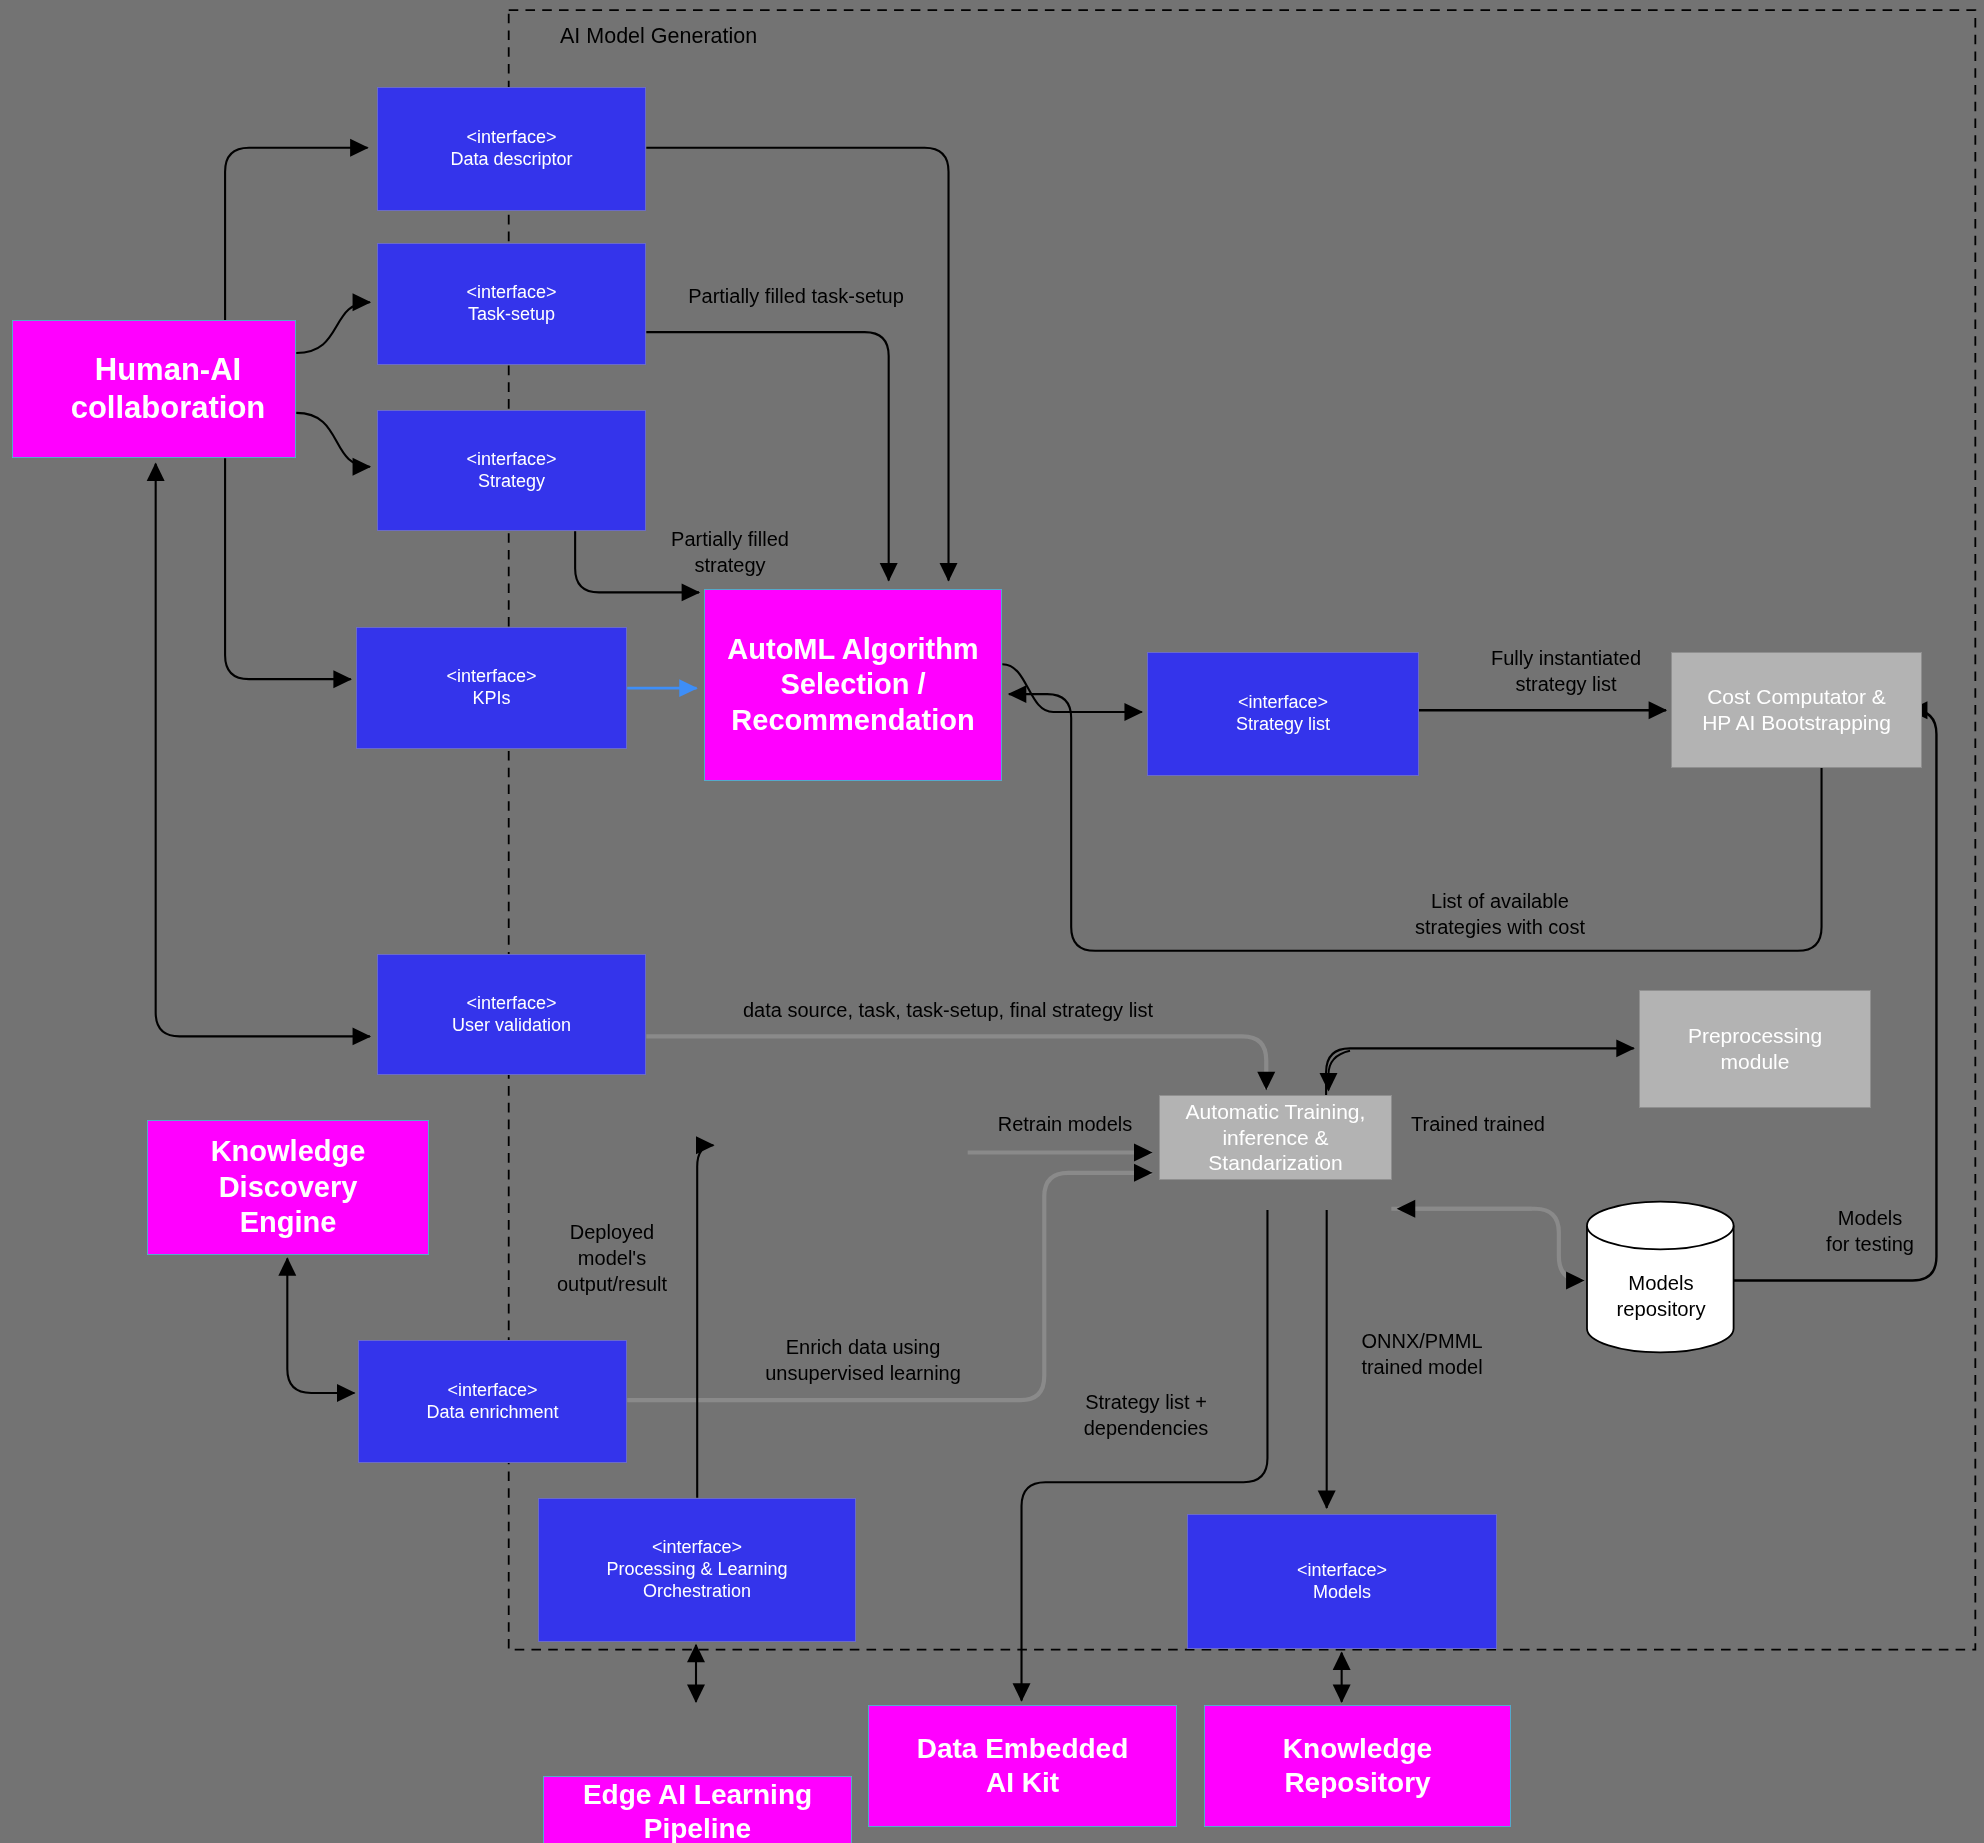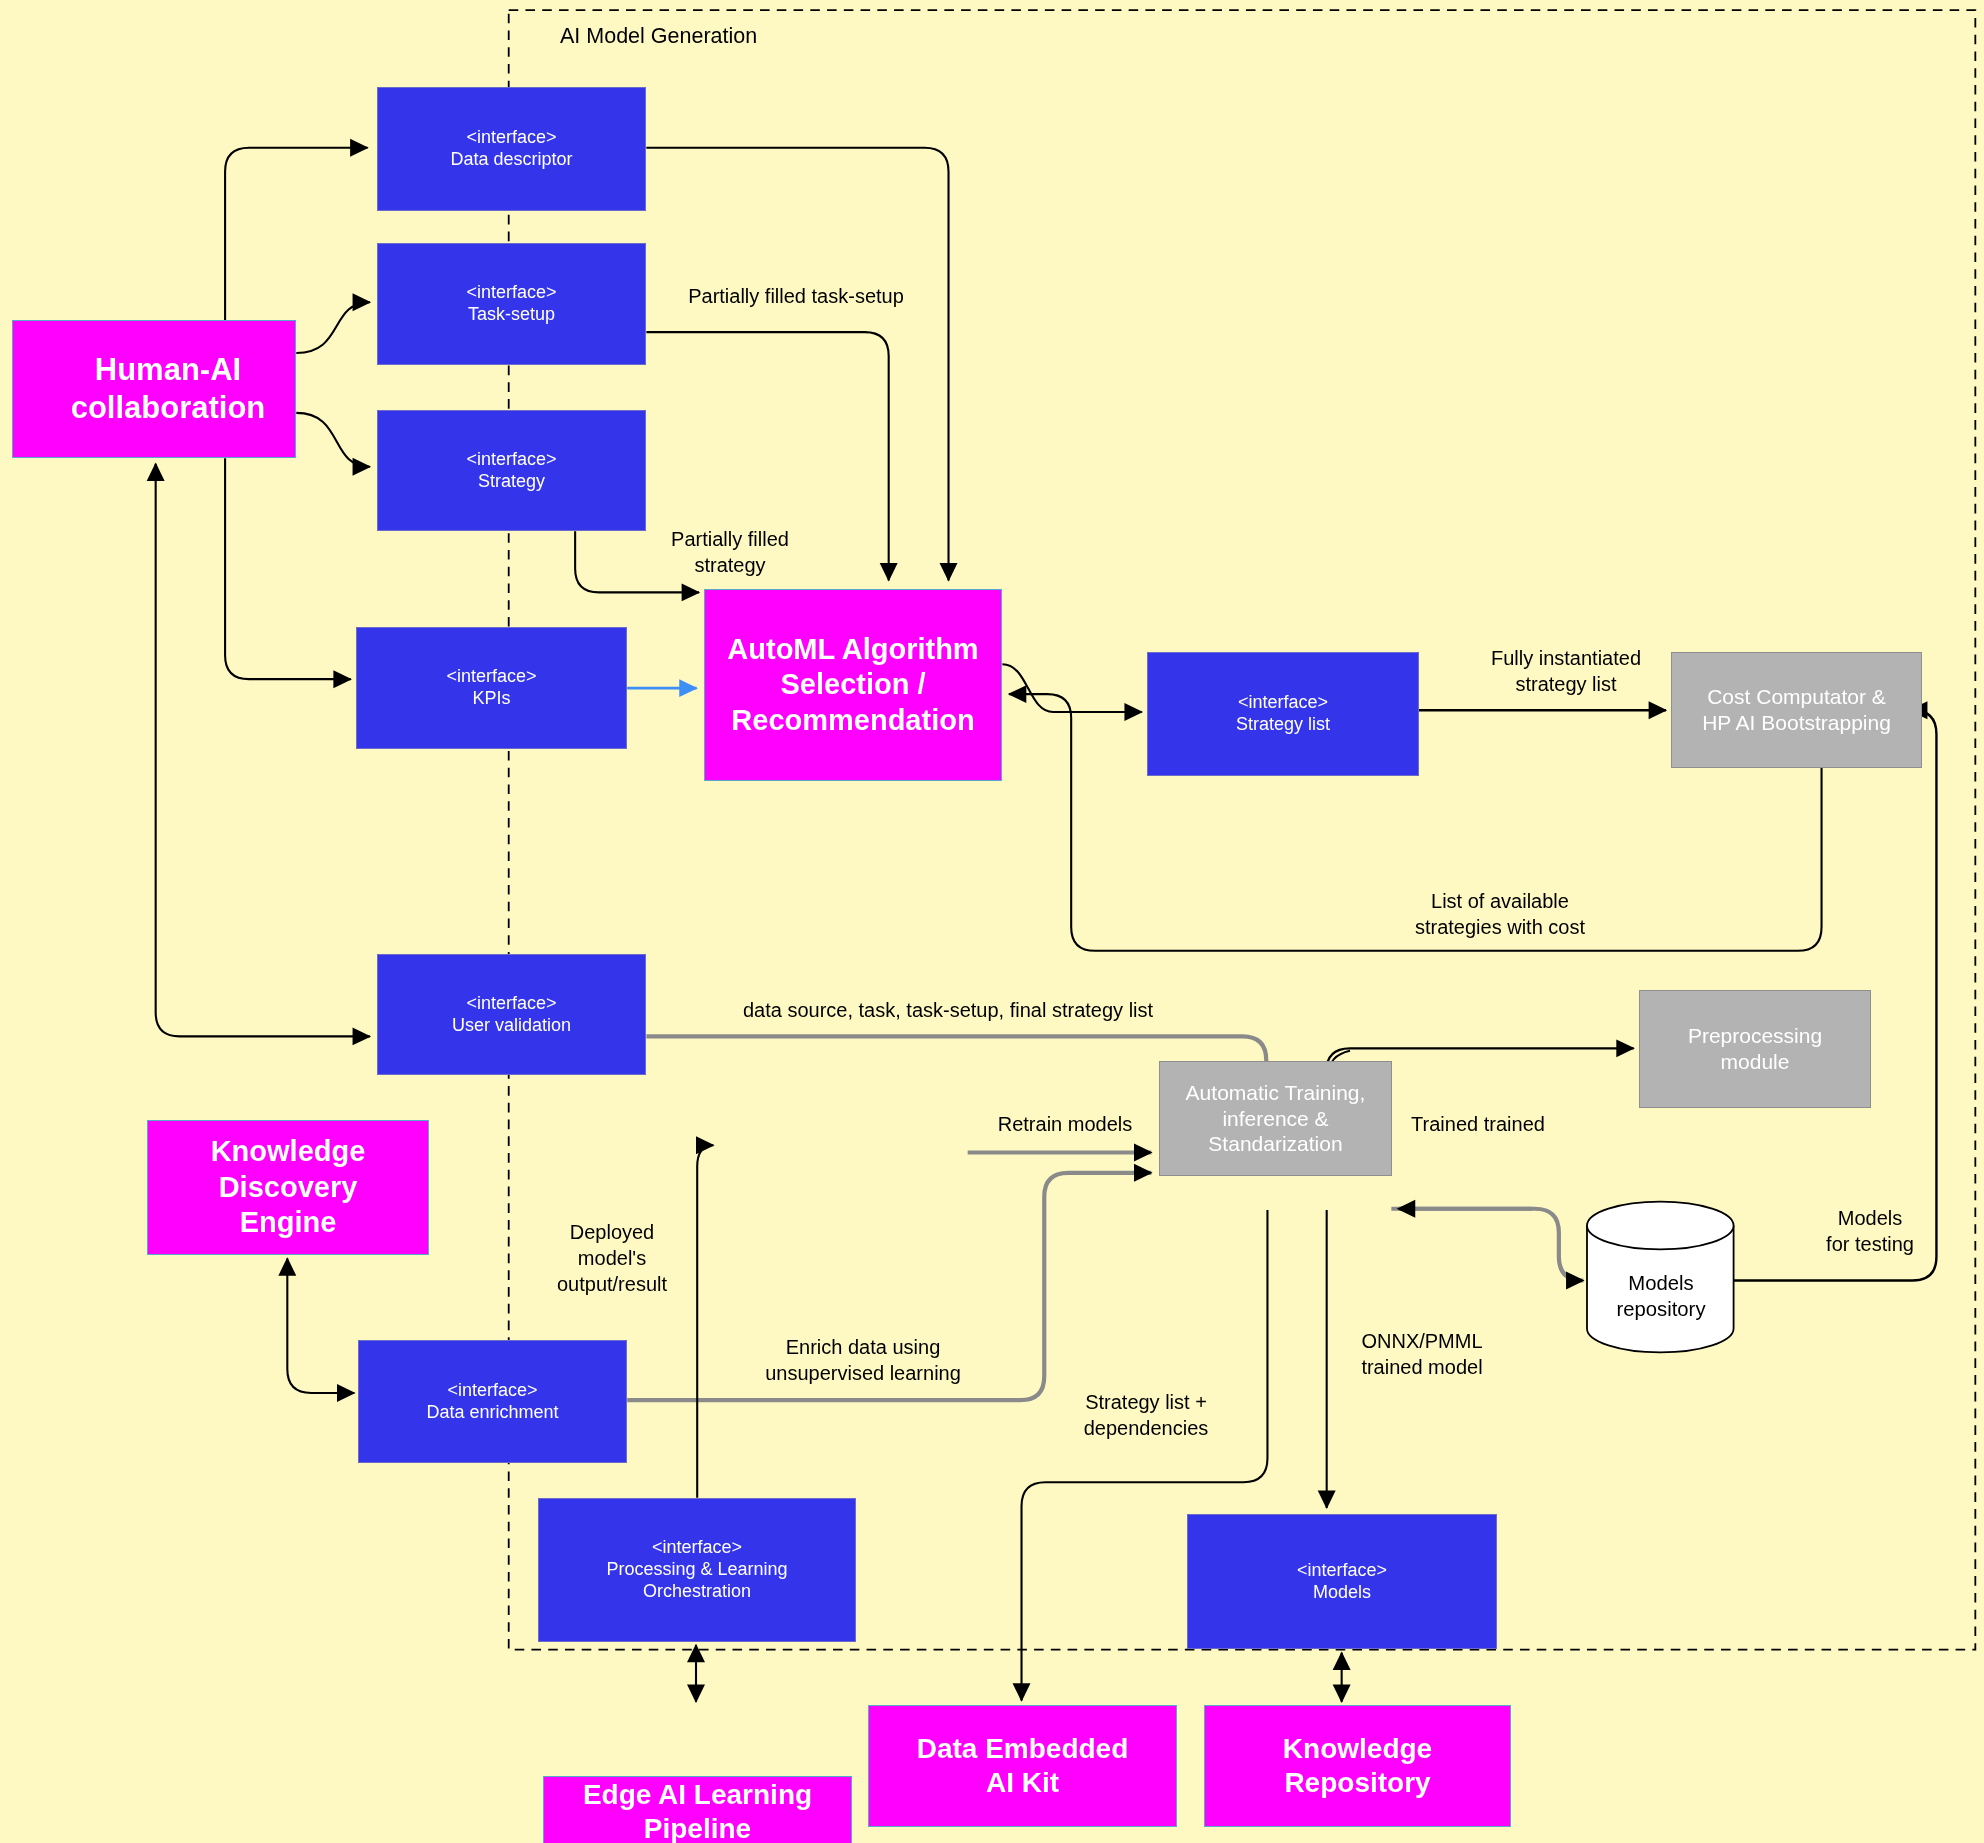--- a/index.html
+++ b/index.html
@@ -1,19 +1,19 @@
 <!DOCTYPE html>
 <html style="font-size:9.6px"><head>
 <meta charset="utf-8">
 <style>
   html,body{margin:0;padding:0;background:#ffffff;}
   #canvas{
     position:relative;
     width:1985px;height:1843px;
-    background:#fef9c3;
+    background:#737373;
     font-family:"Liberation Sans","DejaVu Sans",sans-serif;
     overflow:hidden;
   }
   #edges{position:absolute;left:0;top:0;}
   .node{
     position:absolute;
     display:flex;align-items:center;justify-content:center;
     text-align:center;box-sizing:border-box;
   }
   .node span{white-space:pre-line;line-height:1.22;}
@@ -167,21 +167,21 @@
   </div>
 
   <div class="node gray" style="left:1671px;top:652px;width:251px;height:116px">
     <span>Cost Computator &amp;
 HP AI Bootstrapping</span>
   </div>
   <div class="node gray" style="left:1639px;top:990px;width:232px;height:118px">
     <span>Preprocessing
 module</span>
   </div>
-  <div class="node gray" style="left:1159px;top:1061px;width:233px;height:115px">
+  <div class="node gray" style="left:1159px;top:1095px;width:233px;height:85px">
     <span>Automatic Training,
 inference &amp;
 Standarization</span>
   </div>
 
   <div class="cyl-label" style="left:1661px;top:1296px">Models
 repository</div>
 
   <div class="elabel" style="left:796px;top:296px">Partially filled task-setup</div>
   <div class="elabel" style="left:730px;top:552px">Partially filled

